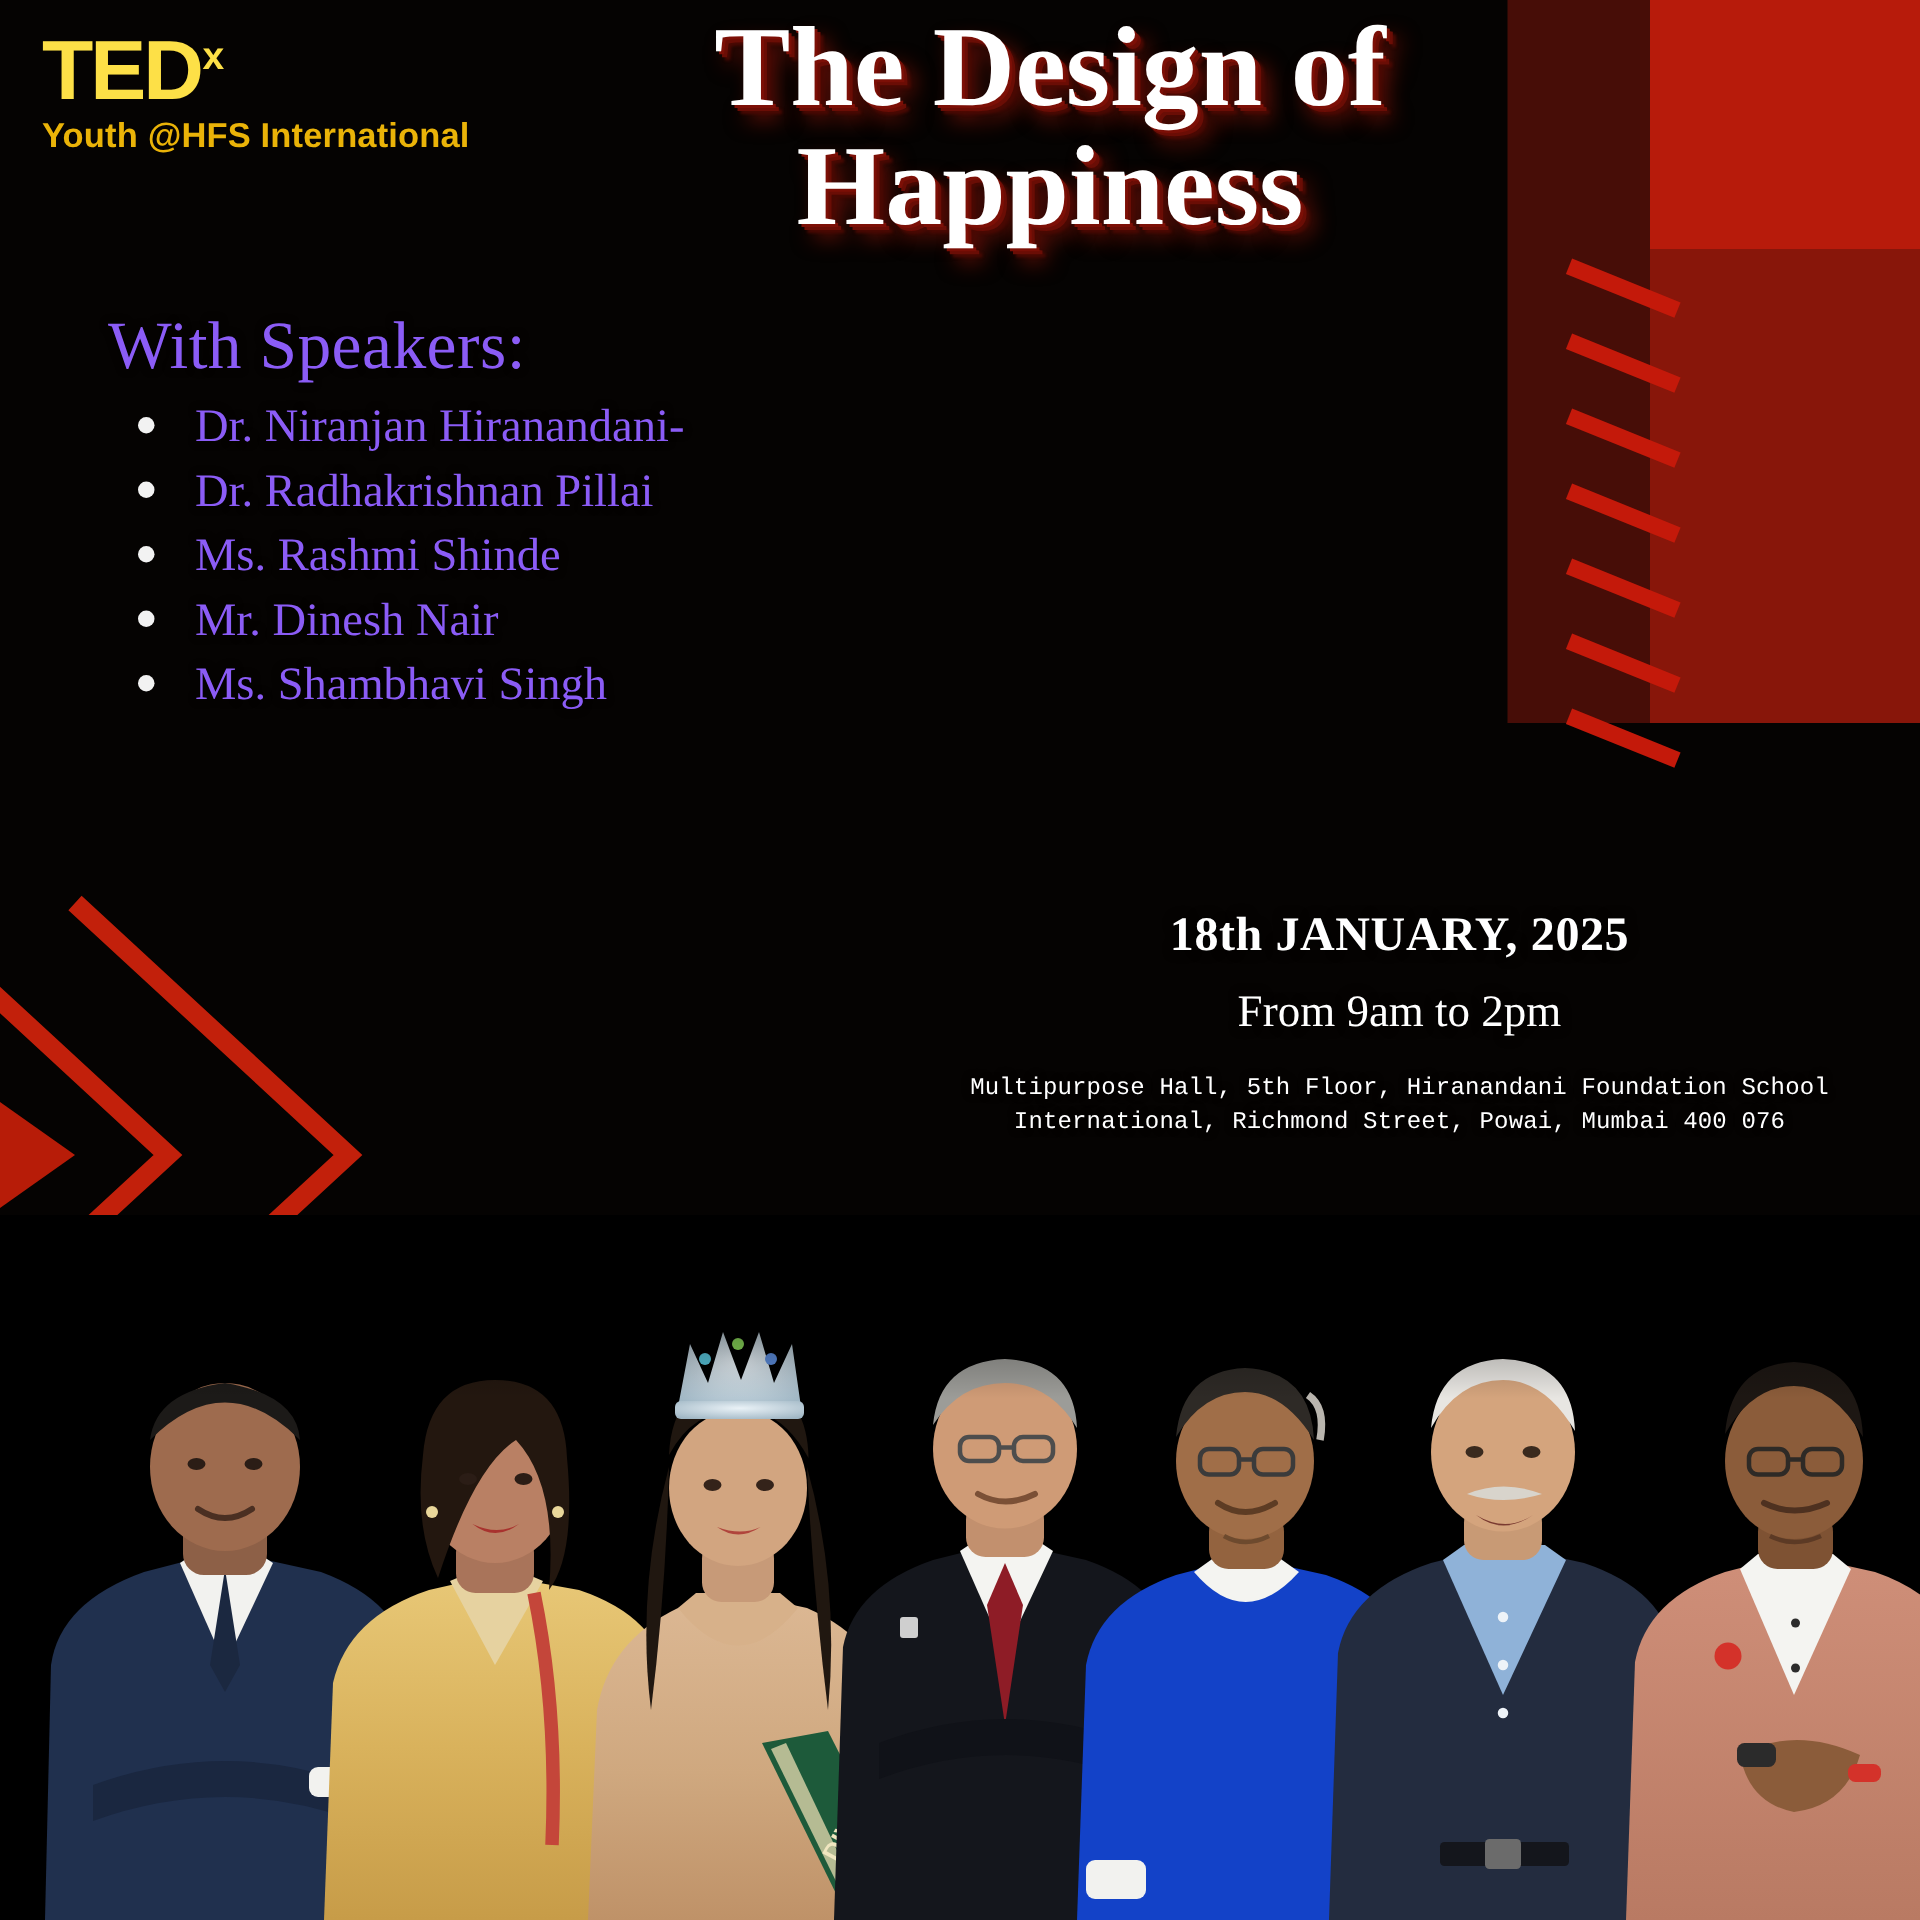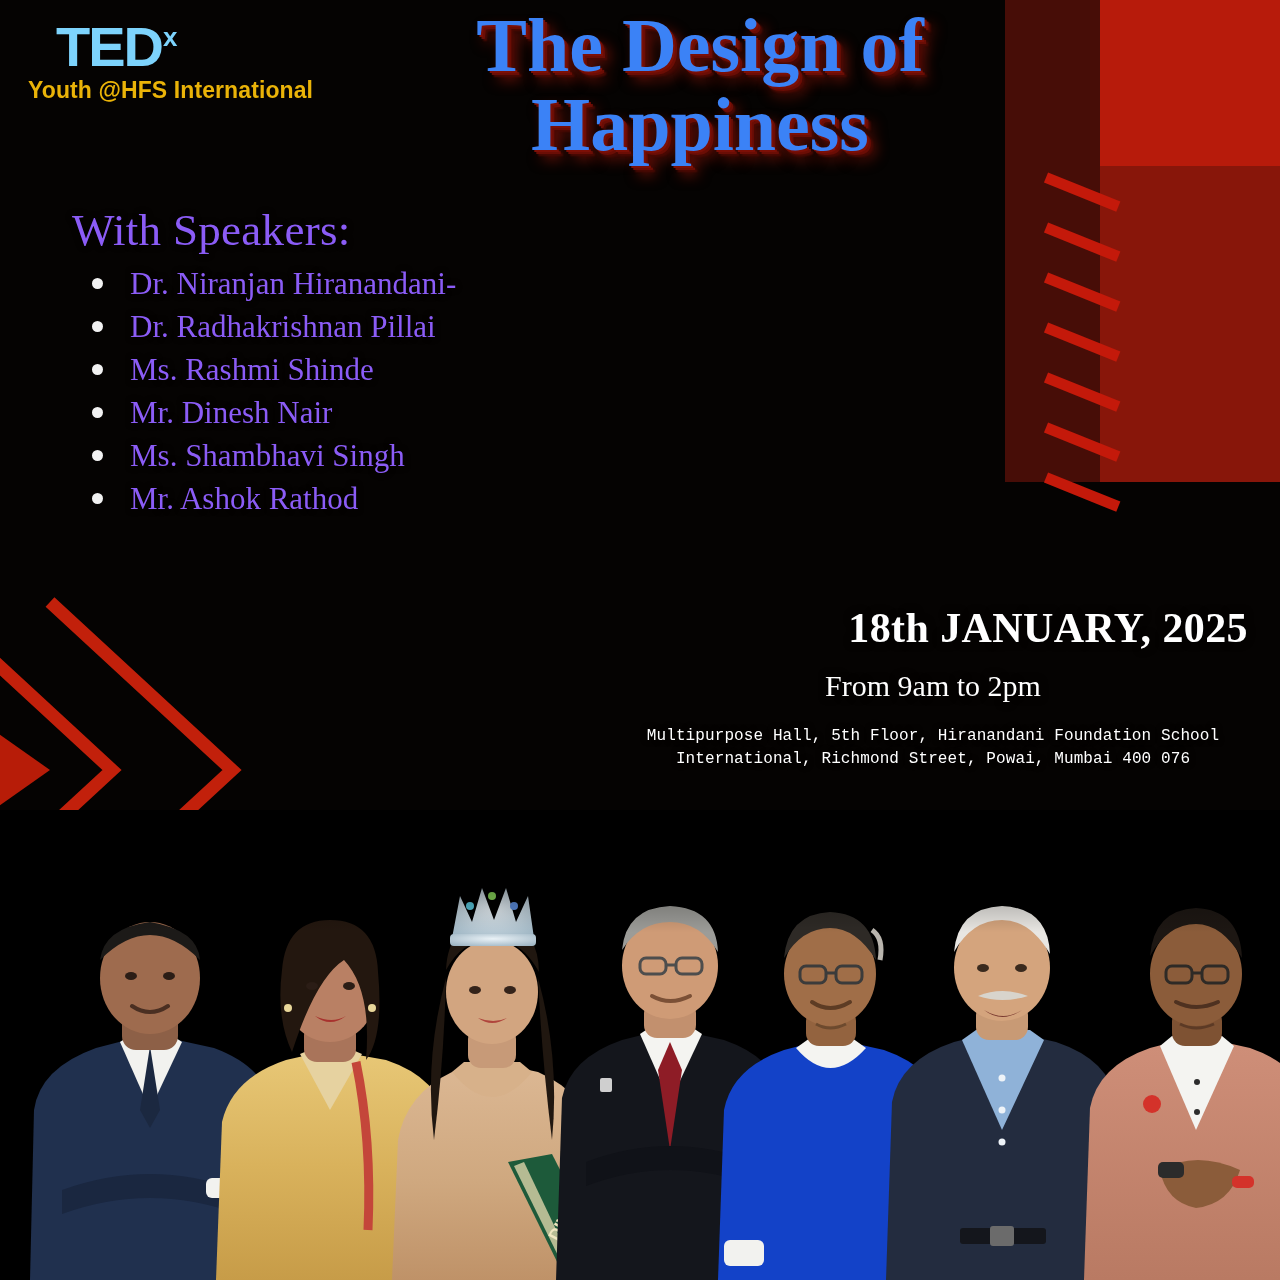--- a/index.html
+++ b/index.html
@@ -41,37 +41,37 @@
   }
 
   
   .deco-left { position:absolute; left:-120px; top:580px; width:480px; height:340px; }
 
   
   .tedx-logo { position:absolute; left:28px; top:20px; }
   .tedx-word {
     font-family:"Liberation Sans", sans-serif;
     font-weight:700; font-size:56px; letter-spacing:-2px;
-    color:#7dd3fc; line-height:.95;
-    display:flex; align-items:flex-start;margin-left:28px;
+    color:#fde047; line-height:.95;
+    display:flex; align-items:flex-start;
   }
   .tedx-x { font-size:26px; line-height:1; margin-top:4px; margin-left:1px; }
   .tedx-sub {
     font-family:"Liberation Sans", sans-serif;
     font-weight:700; font-size:23px; color:#eab308;
     letter-spacing:.1px; margin-top:4px;
   }
 
   
   .title {
     position:absolute; left:380px; top:6px; width:640px;
     text-align:center;
     font-family:"Liberation Serif", serif;
     font-weight:700; font-size:76px; line-height:1.04;
-    color:#3b82f6;
+    color:#ffffff;
     text-shadow:
       2px 2px 0 #7c0f06, 4px 4px 0 #6a0d05,
       6px 6px 2px #4a0903, 8px 9px 14px rgba(140,20,8,.85);
   }
   .title-line { display:block; }
 
   
   .speakers { position:absolute; left:72px; top:206px; width:700px; color:#8b5cf6; }
   .speakers-head {
     font-size:45px; font-weight:400; line-height:1.1;
@@ -89,23 +89,22 @@
   .speaker-item::before {
     content:""; position:absolute; left:20px; top:50%;
     width:11px; height:11px; margin-top:-5px;
     background:#f2f2f2; border-radius:50%;
   }
 
   
   .details { position:absolute; left:618px; top:604px; width:630px; text-align:center; color:#fff; }
   .detail-date {
     font-family:"Liberation Serif", serif;
-    font-weight:700; font-size:42px; letter-spacing:.4px;
+    font-weight:700; font-size:32px; letter-spacing:.4px;
     text-shadow:0 0 8px rgba(0,0,0,.9);
-    text-align:right;
   }
   .detail-time {
     font-family:"Liberation Serif", serif;
     font-weight:400; font-size:30px; margin-top:17px;
     text-shadow:0 0 8px rgba(0,0,0,.9);
   }
   .detail-venue {
     font-family:Liberation Mono, monospace;
     font-weight:400; font-size:16px; line-height:1.42;
     margin-top:22px; letter-spacing:.1px;
@@ -158,21 +157,20 @@
   </div>
 
   <div class="speakers">
     <div class="speakers-head">With Speakers:</div>
     <ul class="speaker-list">
       <li class="speaker-item">Dr. Niranjan Hiranandani-</li>
       <li class="speaker-item">Dr. Radhakrishnan Pillai</li>
       <li class="speaker-item">Ms. Rashmi Shinde</li>
       <li class="speaker-item">Mr. Dinesh Nair</li>
       <li class="speaker-item">Ms. Shambhavi Singh</li>
-      <li class="speaker-item">Mr. Ashok Rathod</li>
     </ul>
   </div>
 
   <div class="details">
     <div class="detail-date">18th JANUARY, 2025</div>
     <div class="detail-time">From 9am to 2pm</div>
     <div class="detail-venue">
       <span>Multipurpose Hall, 5th Floor, Hiranandani Foundation School</span><br>
       <span>International, Richmond Street, Powai, Mumbai 400 076</span>
     </div>

